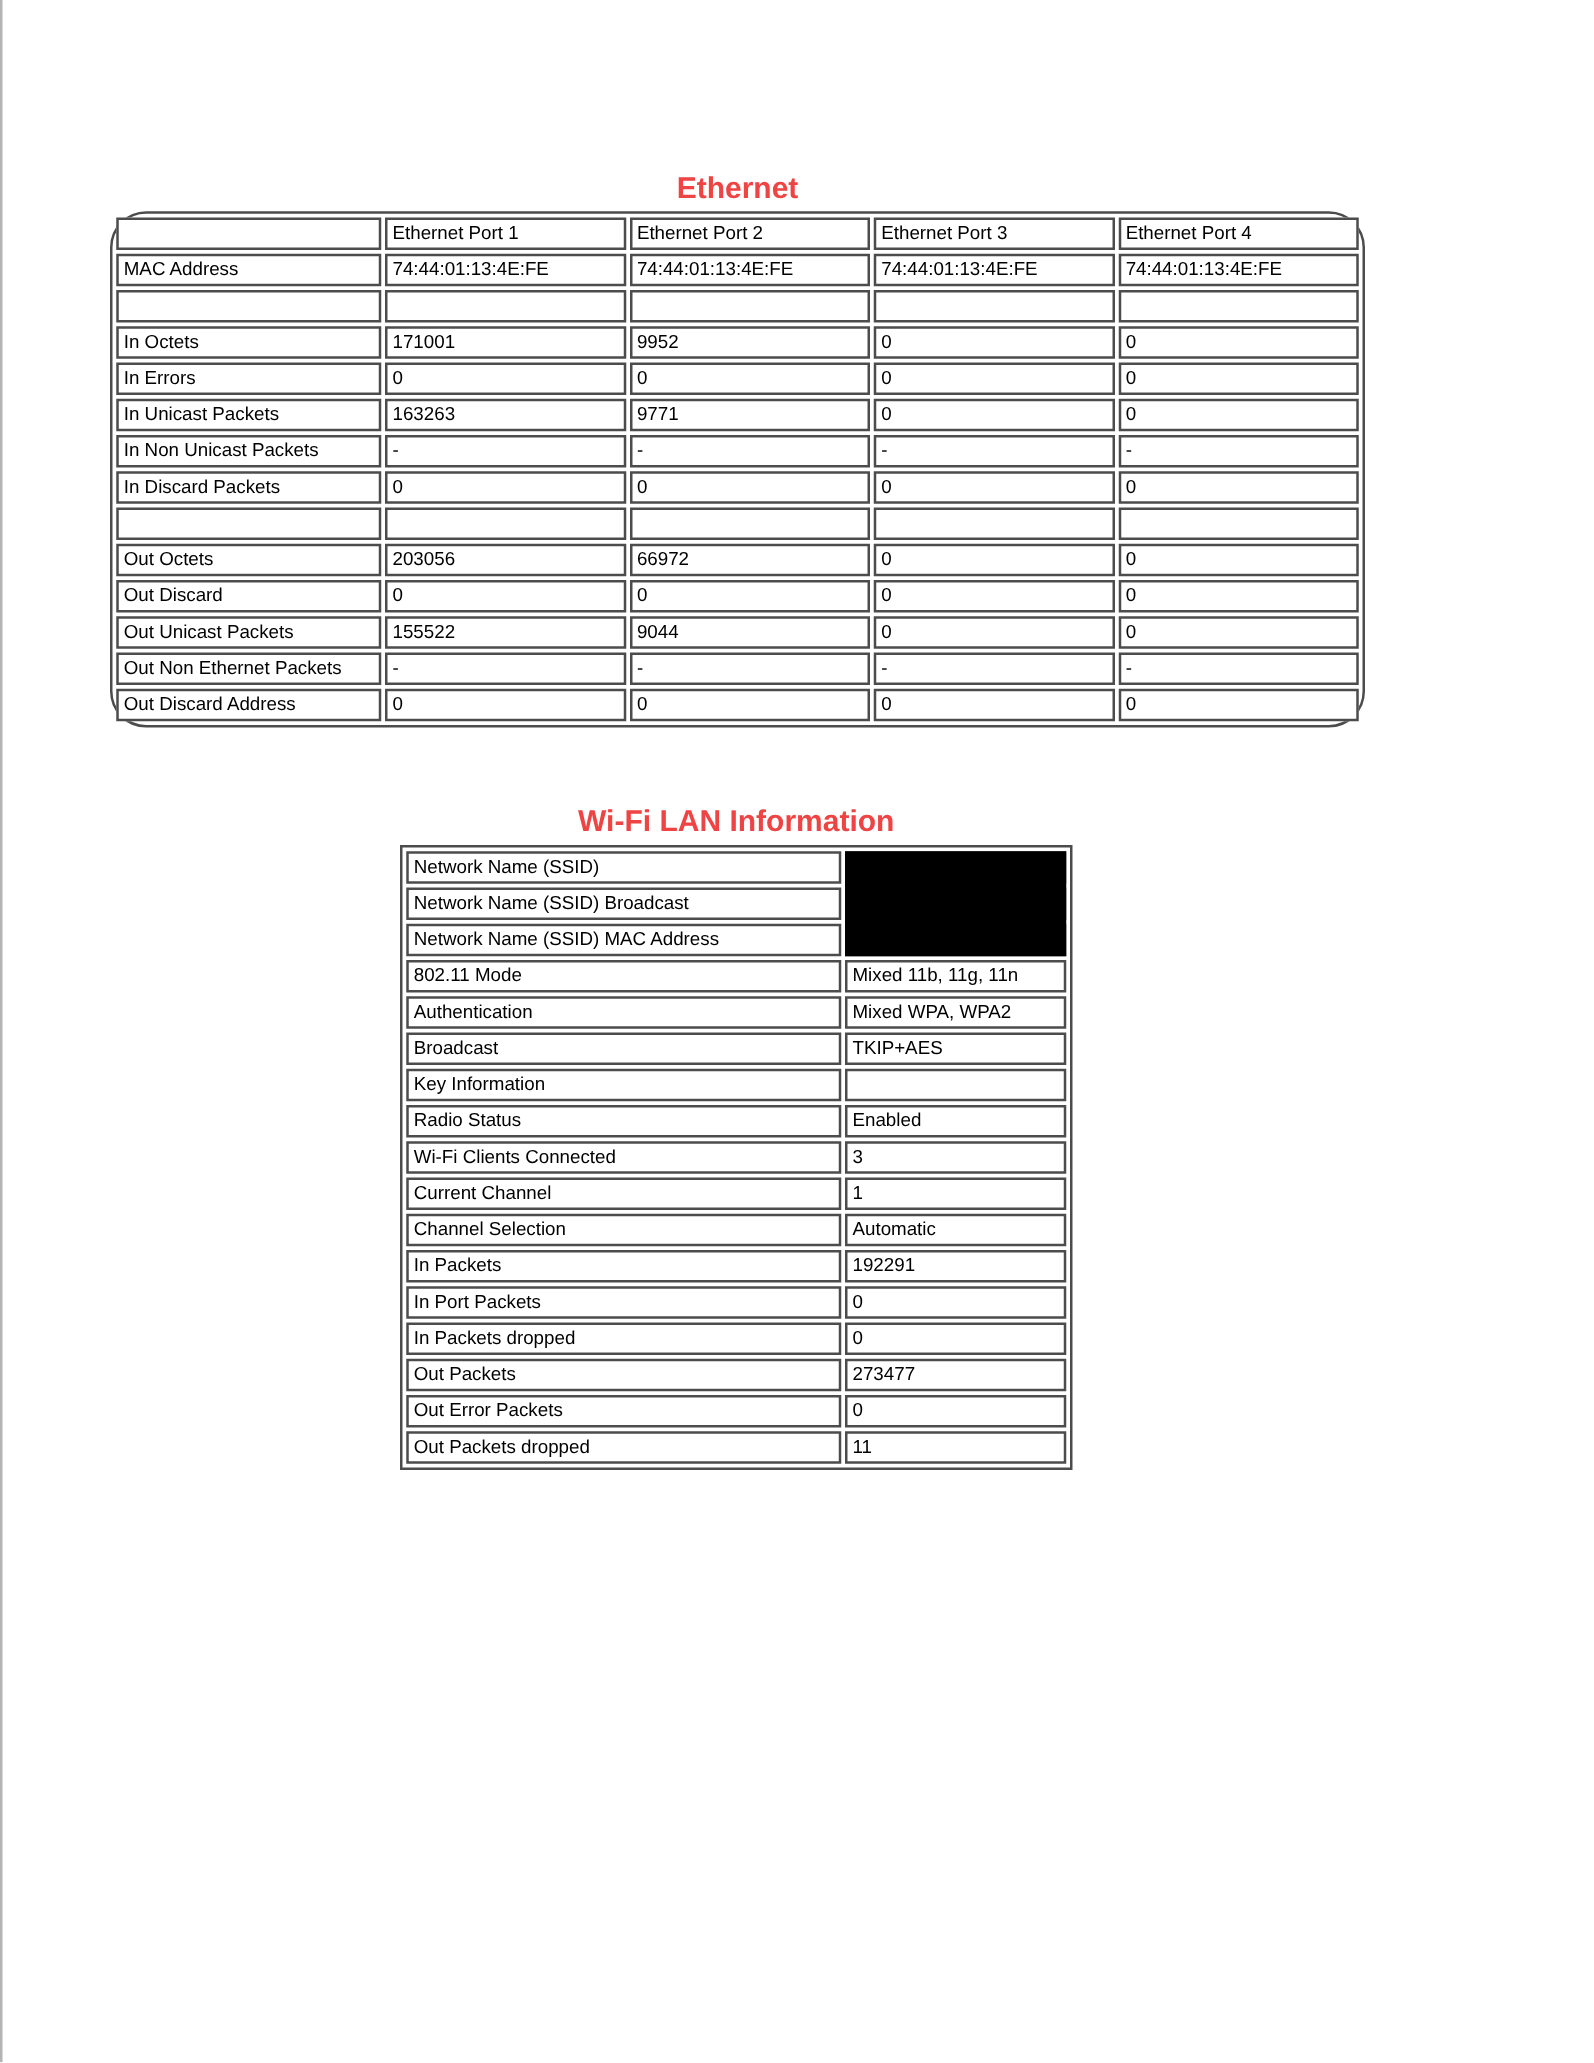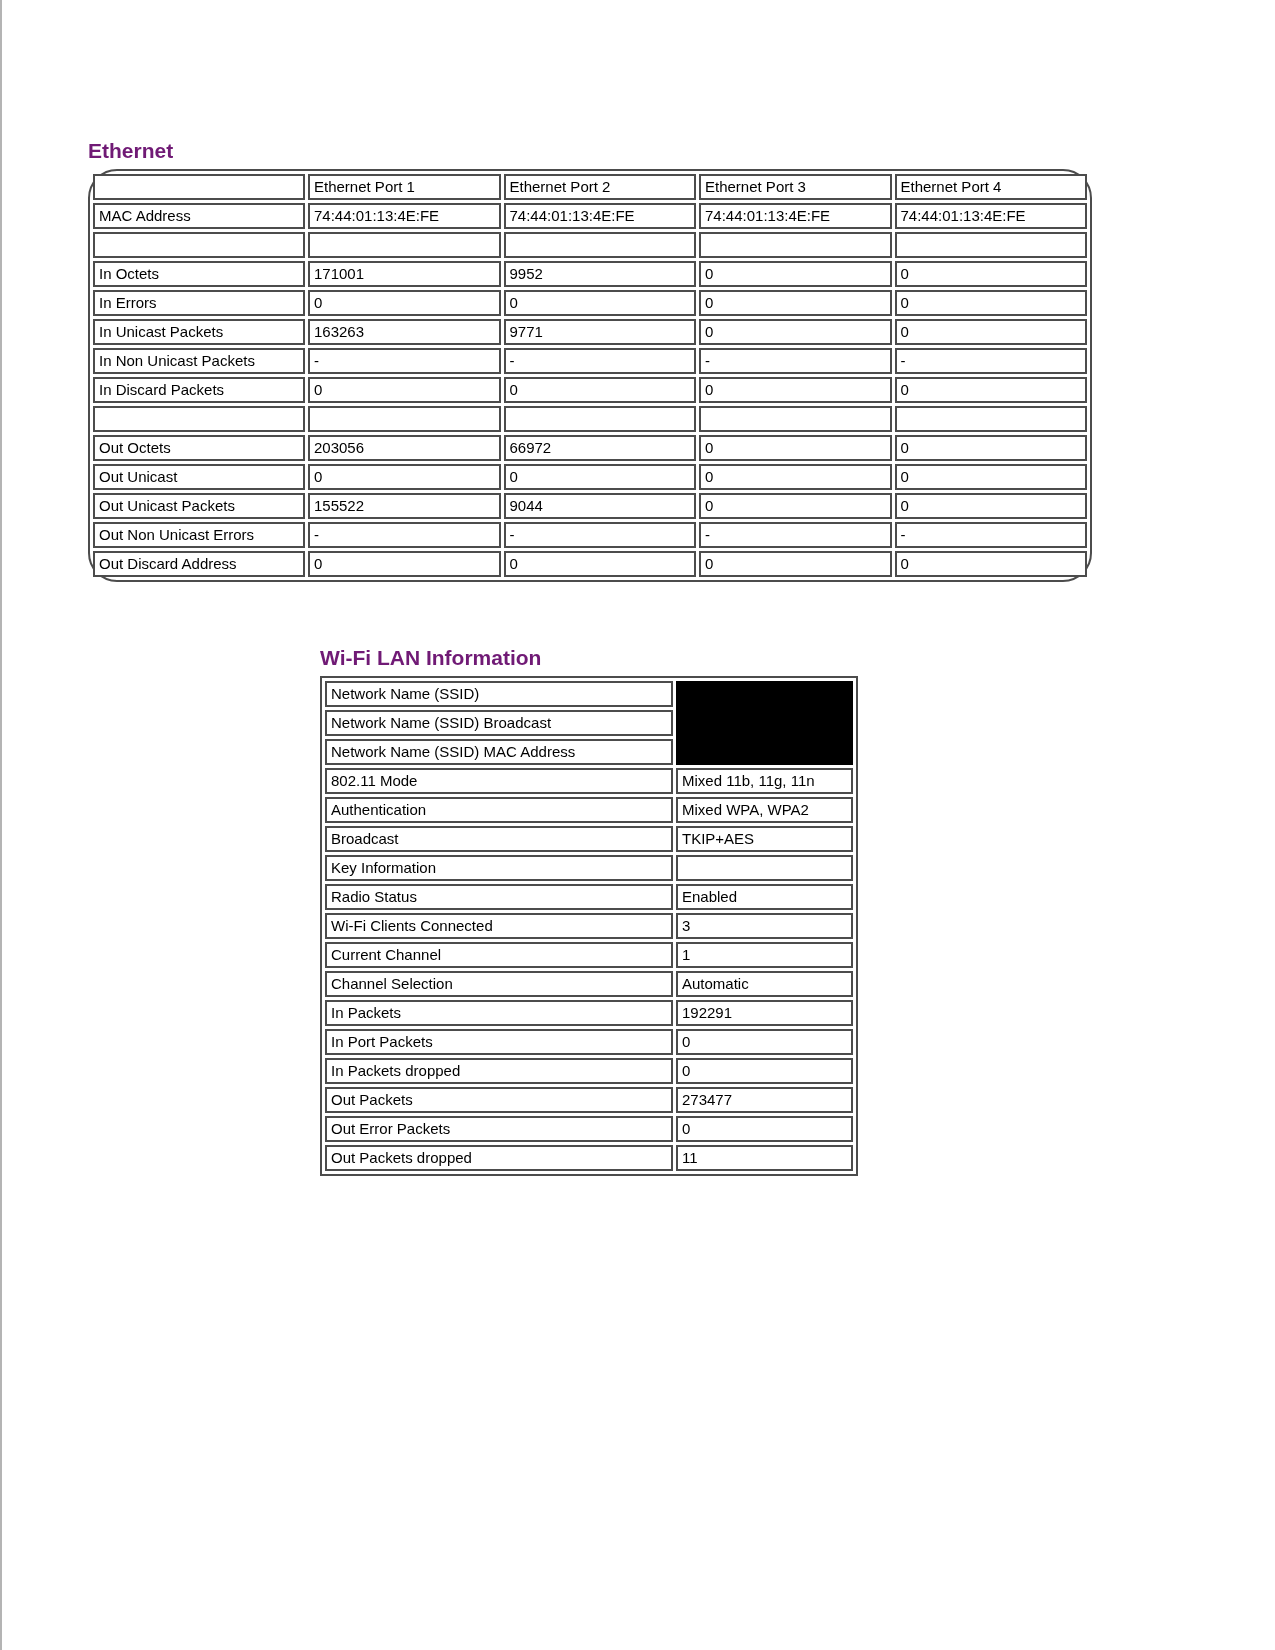--- a/index.html
+++ b/index.html
@@ -12,25 +12,25 @@
     color: #000000;
     overflow: hidden;
   }
   .left-edge {
     position: absolute;
     left: 0; top: 0;
     width: 2px; height: 100%;
     background: #b4b4b4;
   }
   .section-title {
-    text-align: left;
+    text-align: center;
     font-weight: bold;
-    font-size: 21px;
+    font-size: 24px;
     line-height: 24px;
-    color: #701a75;
+    color: #ef4444;
   }
   .eth-wrap {
     position: absolute;
     left: 88px; top: 139px;
     width: 1004px;
   }
   .wifi-wrap {
     position: absolute;
     left: 320px; top: 646px;
     width: 538px;
@@ -153,35 +153,35 @@
             <td></td>
           </tr>
           <tr>
             <td>Out Octets</td>
             <td>203056</td>
             <td>66972</td>
             <td>0</td>
             <td>0</td>
           </tr>
           <tr>
-            <td>Out Unicast</td>
+            <td>Out Discard</td>
             <td>0</td>
             <td>0</td>
             <td>0</td>
             <td>0</td>
           </tr>
           <tr>
             <td>Out Unicast Packets</td>
             <td>155522</td>
             <td>9044</td>
             <td>0</td>
             <td>0</td>
           </tr>
           <tr>
-            <td>Out Non Unicast Errors</td>
+            <td>Out Non Ethernet Packets</td>
             <td>-</td>
             <td>-</td>
             <td>-</td>
             <td>-</td>
           </tr>
           <tr>
             <td>Out Discard Address</td>
             <td>0</td>
             <td>0</td>
             <td>0</td>

